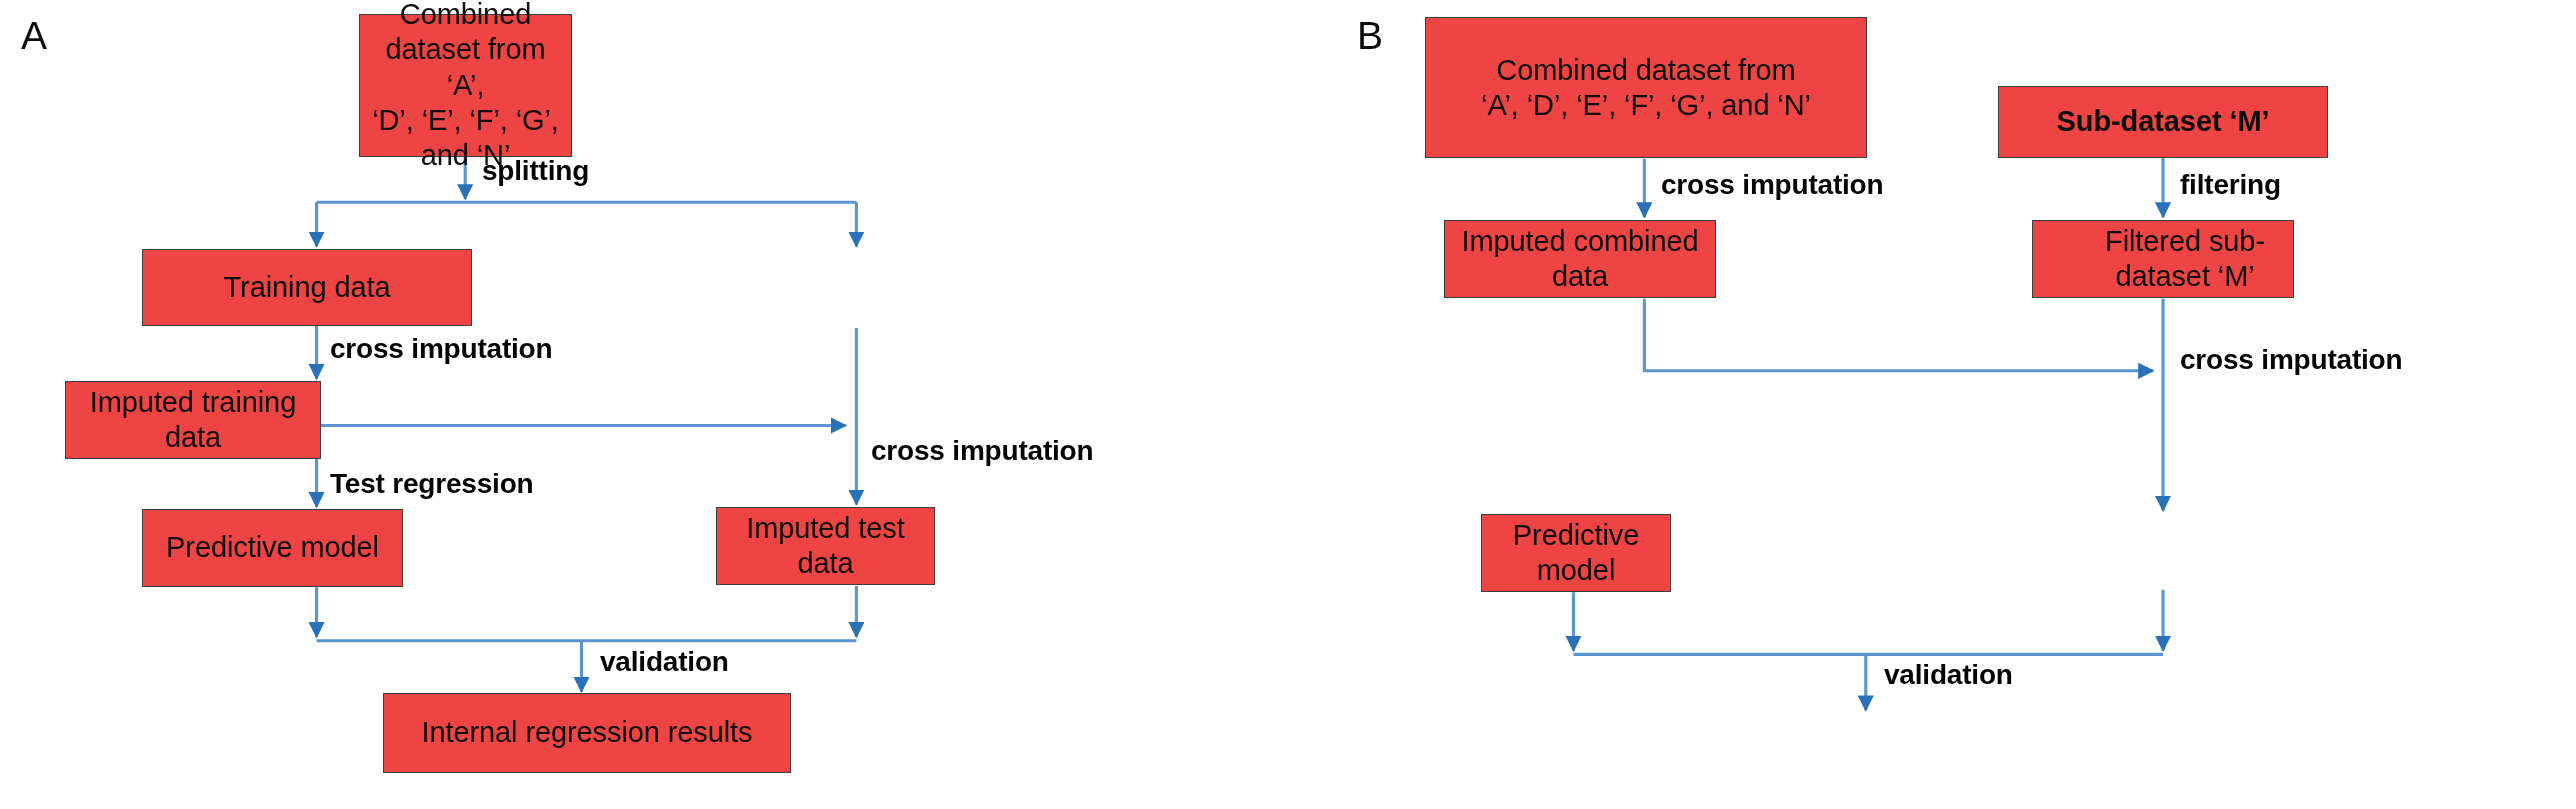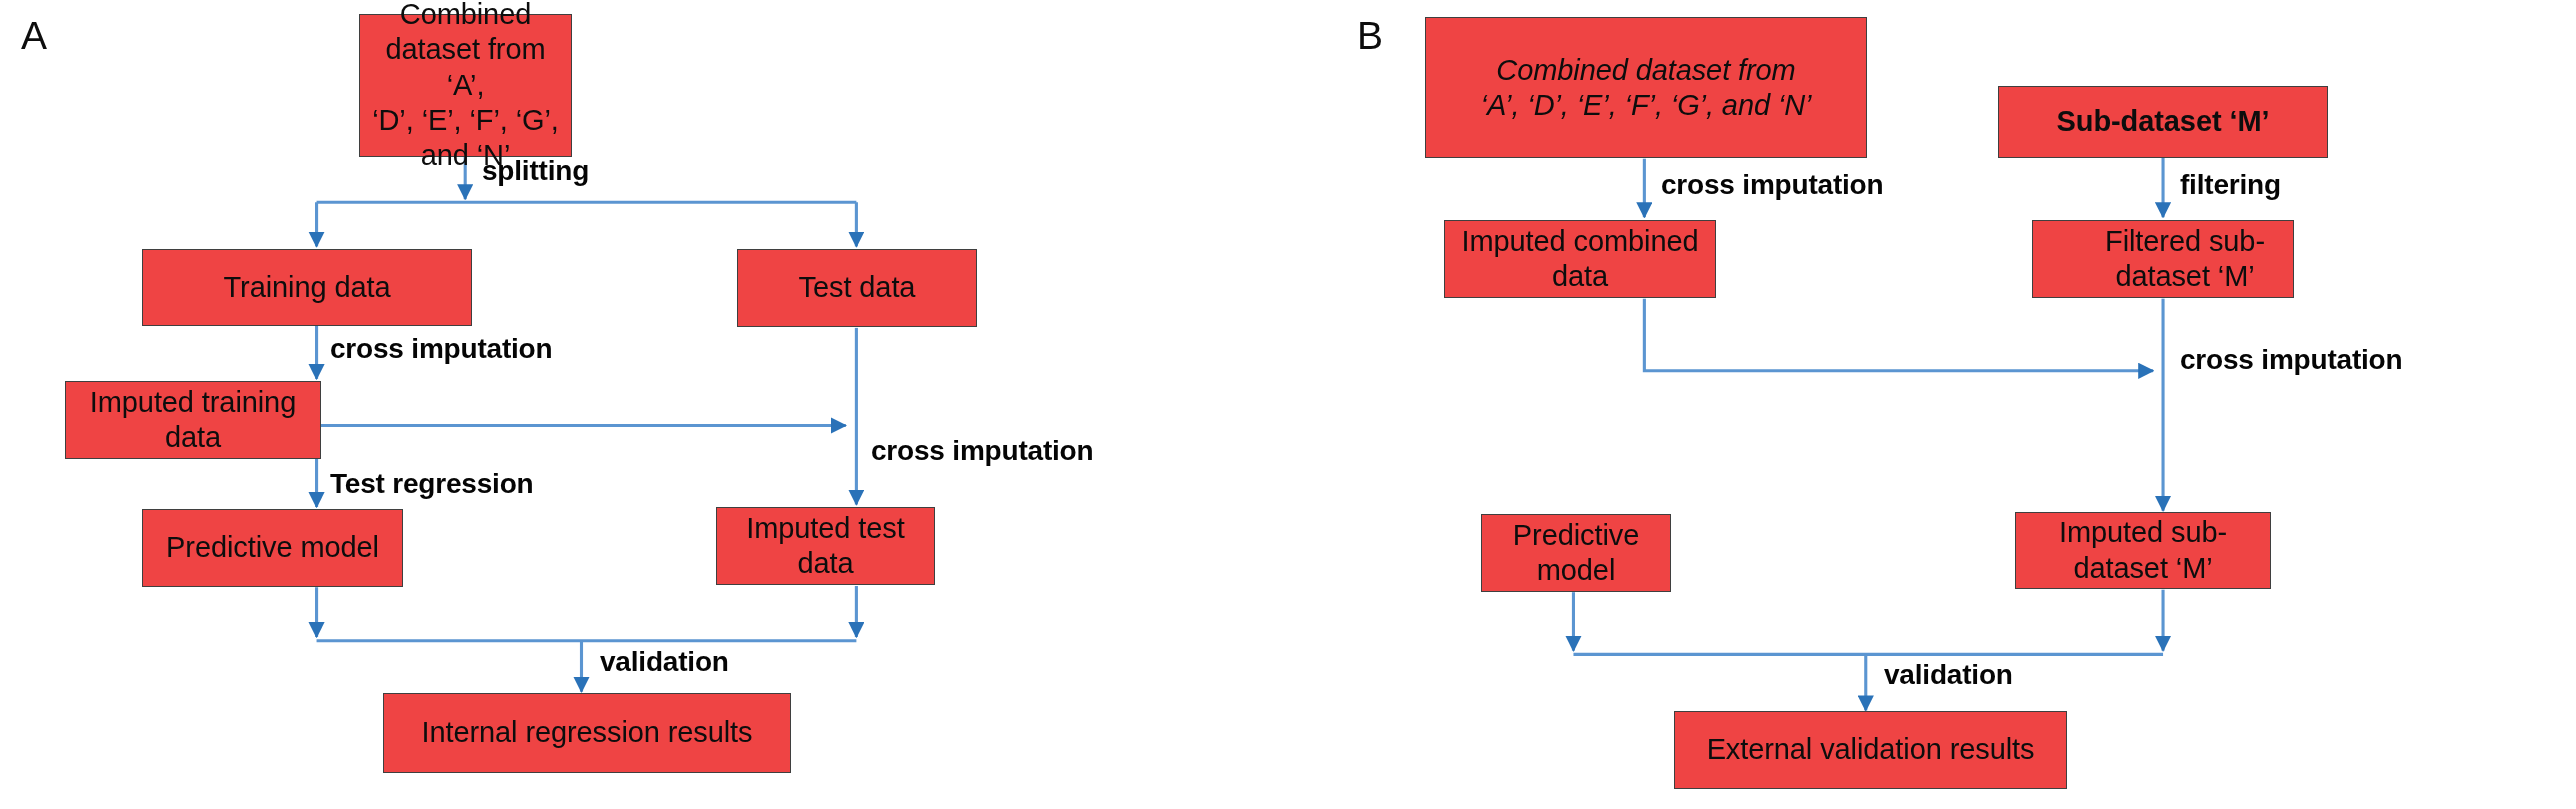--- a/index.html
+++ b/index.html
@@ -121,23 +121,20 @@
 
   <div class="node" style="left:359px; top:13.7px; width:213px; height:143px;">
     <span class="txt">Combined dataset from ‘A’,
 ‘D’, ‘E’, ‘F’, ‘G’, and ‘N’</span>
   </div>
 
   <div class="node" style="left:142px; top:249px; width:330px; height:77px;">
     <span class="txt">Training data</span>
   </div>
 
-  <div class="node" style="left:737px; top:249px; width:240px; height:78px;">
-    <span class="txt">Test data</span>
-  </div>
 
   <div class="node" style="left:65px; top:381px; width:256px; height:78px;">
     <span class="txt">Imputed training data</span>
   </div>
 
   <div class="node" style="left:716px; top:507px; width:219px; height:78px;">
     <span class="txt">Imputed test data</span>
   </div>
 
   <div class="node" style="left:142px; top:509px; width:261px; height:78px;">
@@ -153,48 +150,42 @@
   <div class="edge-label" style="left:330px; top:333px;">cross imputation</div>
 
   <div class="edge-label" style="left:871px; top:435px;">cross imputation</div>
 
   <div class="edge-label" style="left:330px; top:468px;">Test regression</div>
 
   <div class="edge-label" style="left:600px; top:646px;">validation</div>
 
   <div class="panel-letter" style="left:1357px; top:13.7px;">B</div>
 
-  <div class="node" style="left:1425px; top:17.4px; width:442px; height:141px;font-style:italic;">
+  <div class="node" style="left:1425px; top:17.4px; width:442px; height:141px;">
     <span class="txt">Combined dataset from
 ‘A’, ‘D’, ‘E’, ‘F’, ‘G’, and ‘N’</span>
   </div>
 
   <div class="node" style="left:1998px; top:86px; width:330px; height:72px;font-weight:bold;">
     <span class="txt">Sub-dataset ‘M’</span>
   </div>
 
   <div class="node" style="left:1444px; top:220px; width:272px; height:78px;">
     <span class="txt">Imputed combined data</span>
   </div>
 
   <div class="node" style="left:2032px; top:220px; width:262px; height:78px;padding-left:44px;">
     <span class="txt">Filtered sub-dataset ‘M’</span>
   </div>
 
   <div class="node" style="left:1481px; top:514px; width:190px; height:78px;">
     <span class="txt">Predictive model</span>
   </div>
 
-  <div class="node" style="left:2015px; top:512px; width:256px; height:77px;">
-    <span class="txt">Imputed sub-dataset ‘M’</span>
-  </div>
 
-  <div class="node" style="left:1674px; top:711px; width:393px; height:78px;">
-    <span class="txt">External validation results</span>
-  </div>
 
   <div class="edge-label" style="left:1661px; top:169px;">cross imputation</div>
 
   <div class="edge-label" style="left:2180px; top:169px;">filtering</div>
 
   <div class="edge-label" style="left:2180px; top:344px;">cross imputation</div>
 
   <div class="edge-label" style="left:1884px; top:659px;">validation</div>
 
 </div>

